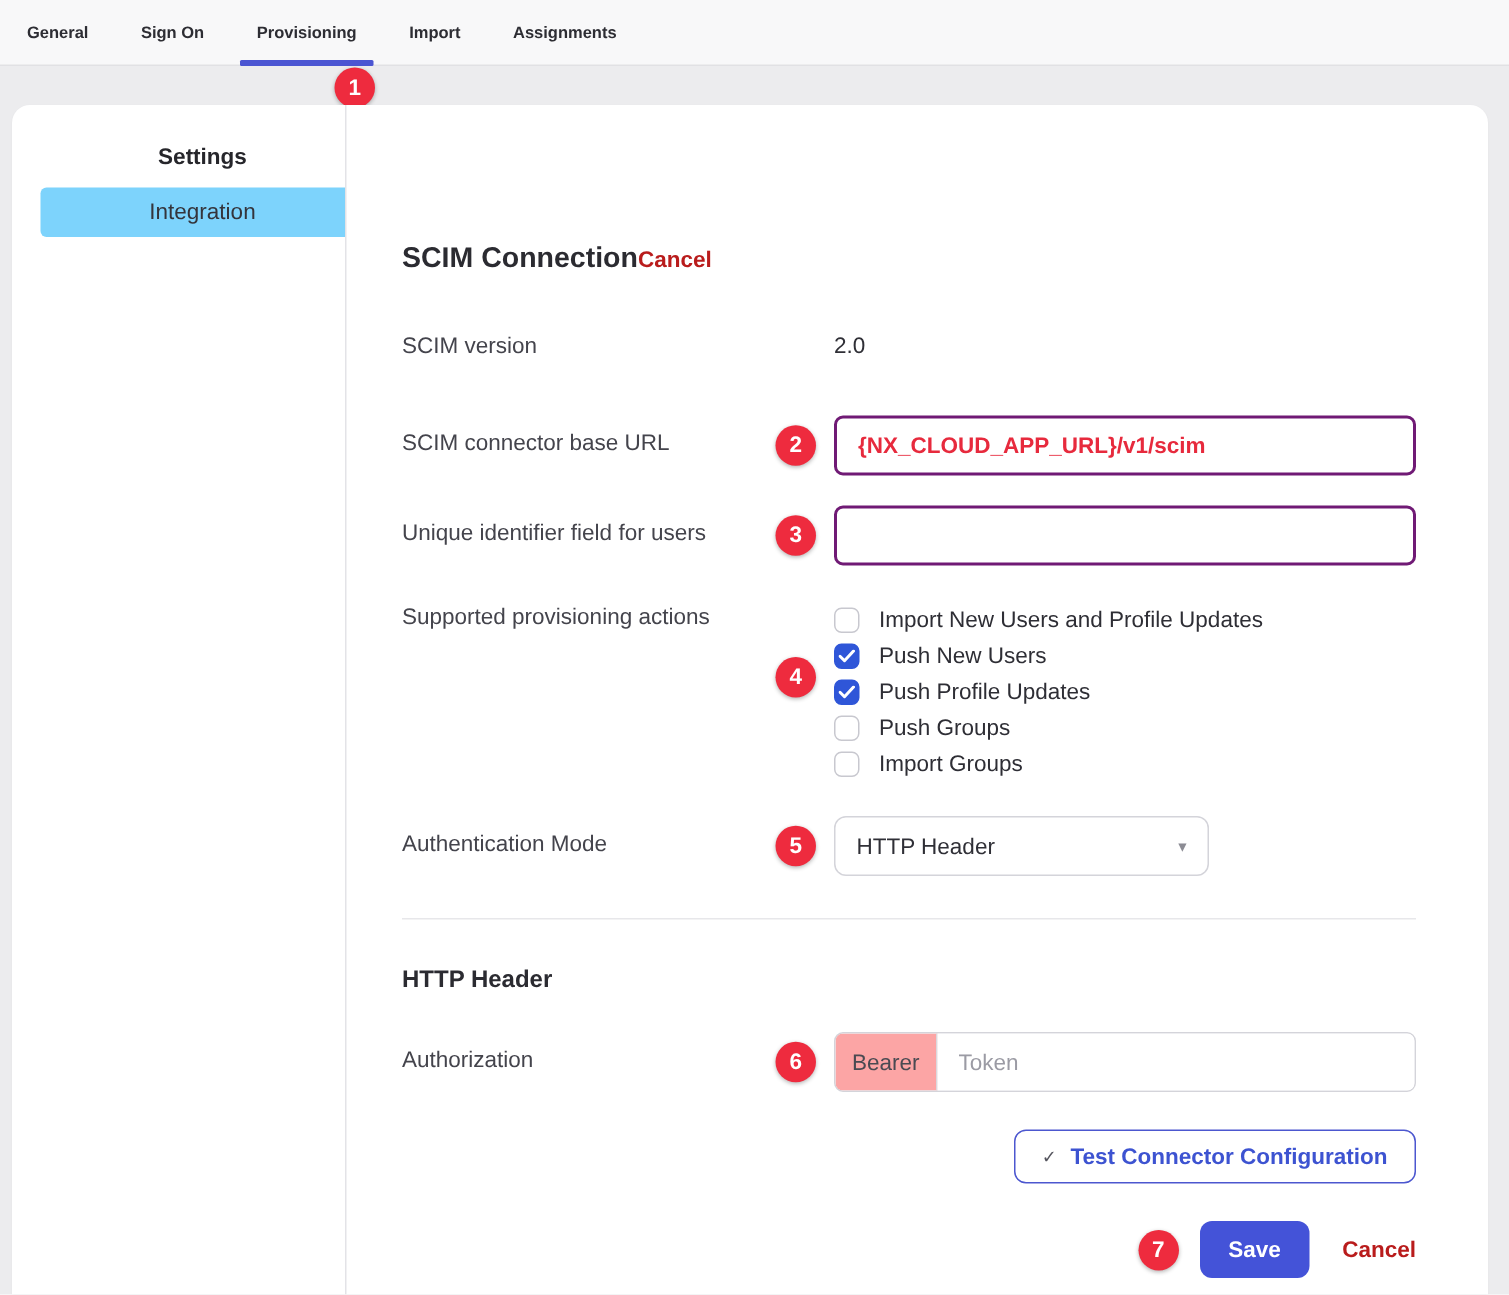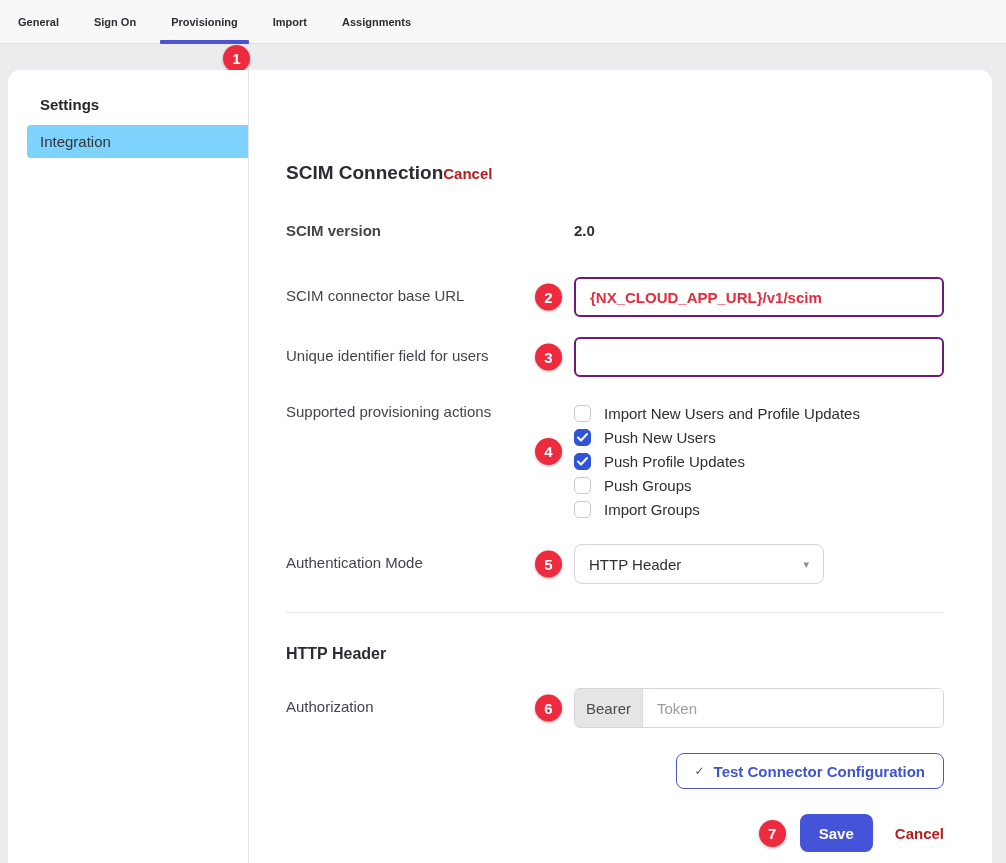--- a/index.html
+++ b/index.html
@@ -32,41 +32,41 @@
   }
   .step-badge.abs { position:absolute; left:-39px; top:50%; transform:translateY(-50%); }
   .badge-1 { position:absolute; left:223px; top:45px; }
 
   
   .card {
     position:absolute; top:70px; left:8px; right:14px; bottom:0;
     background:#fff; border-radius:12px 12px 0 0; display:flex;
     box-shadow:0 1px 2px rgba(0,0,0,.04);
   }
-  .sidebar { width:241px; border-right:1px solid #e3e3e7; padding-top:26px; flex:0 0 auto; }
+  .sidebar { width:223px; border-right:1px solid #e3e3e7; padding-top:26px; flex:0 0 auto;text-align:center; }
   .sidebar-heading { padding-left:32px; font-size:15px; font-weight:700; color:#26262b; margin-bottom:12px; }
   .sidebar-item {
     margin-left:19px; height:33px; line-height:33px; padding-left:13px;
     font-size:15px; color:#34343b; border-radius:4px 0 0 4px; cursor:pointer;
   }
   .sidebar-item.active { background:#7dd3fc; }
 
   .main { flex:1; padding:92px 48px 0 37px; }
 
   .title-row { display:flex; justify-content:flex-start; align-items:baseline; margin-bottom:38px; }
   .title { font-size:19px; font-weight:700; color:#2b2b31; }
   .link { font-size:15px; font-weight:700; color:#b91c1c; cursor:pointer; text-decoration:none; }
 
   .row { display:flex; align-items:flex-start; }
   .row-label { width:288px; flex:0 0 auto; font-size:15px; color:#44444c; padding-top:10px; }
   .row.plain .row-label { padding-top:0; }
   .row-field { flex:1; position:relative; }
   .static-value { font-size:15px; color:#2f2f36; }
 
-  .mb-ver { margin-bottom:37px;font-weight:bold; }
+  .mb-ver { margin-bottom:37px; }
   .mb-url { margin-bottom:20px; }
   .mb-uid { margin-bottom:26px; }
   .mb-act { margin-bottom:26px; }
   .mb-sel { margin-bottom:28px; }
 
   .text-input {
     width:100%; height:40px; border:2px solid #701a75; border-radius:6px;
     padding:0 14px; font-size:15px; color:#2f2f36; background:#fff; outline:none;
     font-family:"Liberation Sans","DejaVu Sans",sans-serif;
   }
@@ -96,21 +96,21 @@
 
   .divider { border:none; border-top:1px solid #e7e7ea; margin:0 0 32px 0; }
   .section-heading { font-size:16px; font-weight:700; color:#2b2b31; margin-bottom:25px; }
 
   
   .input-group {
     display:flex; width:100%; height:40px; border:1px solid #d4d4da;
     border-radius:6px; overflow:hidden; background:#fff;
   }
   .input-prefix {
-    width:68px; background:#e5e5e5; border-right:1px solid #d9d9de;
+    width:68px; background:#fca5a5; border-right:1px solid #d9d9de;
     display:flex; align-items:center; justify-content:center;
     font-size:15px; color:#4a4a52; flex:0 0 auto;
   }
   .input-group input { border:none; border-radius:0; height:100%; }
 
   .test-row { display:flex; justify-content:flex-end; margin-top:25px; margin-bottom:25px; }
   .test-btn {
     height:36px; padding:0 18px; border:1px solid #4c57cf; border-radius:8px;
     background:#fff; color:#3d53d1; font-size:15px; font-weight:700;
     display:flex; align-items:center; gap:9px; cursor:pointer;

